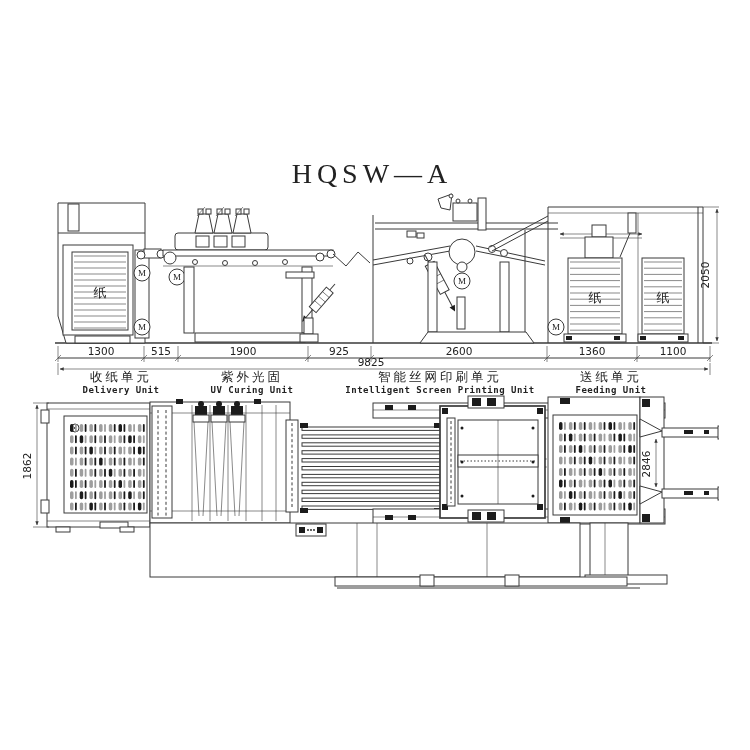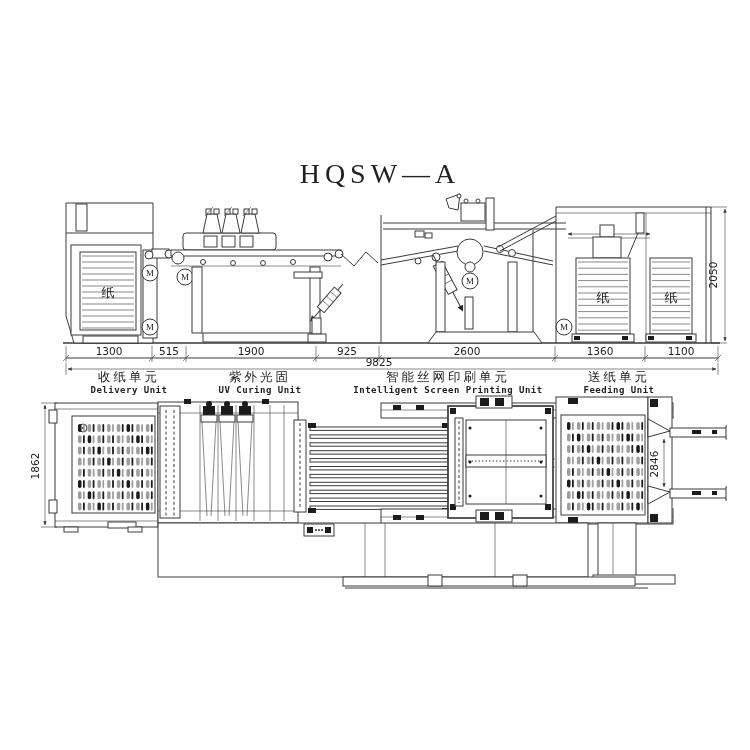--- a/index.html
+++ b/index.html
@@ -1,17 +1,17 @@
 <!DOCTYPE html>
 <html><head>
 <meta charset="utf-8">
 <style>
   html,body{margin:0;padding:0;background:#ffffff;}
   .canvas{position:relative;width:719px;height:750px;background:#fff;overflow:hidden;
-          font-family:"DejaVu Sans",sans-serif;padding-left:8px;}
+          font-family:"DejaVu Sans",sans-serif;}
   svg text{fill:#222;}
   .s  {stroke:#3a3a3a;fill:none;stroke-width:1;}
   .sf {stroke:#3a3a3a;fill:#ffffff;stroke-width:1;}
   .sd {fill:#1c1c1c;stroke:none;}
   .thick{stroke-width:1.7;}
   .thin{stroke-width:.6;}
   .dash{stroke-dasharray:3 2.4;}
   .dot{stroke-dasharray:1.5 2;}
   .title-t{font-family:"Liberation Serif","DejaVu Serif",serif;font-size:28px;letter-spacing:5px;}
   .dim-t{font-size:10.5px;}

